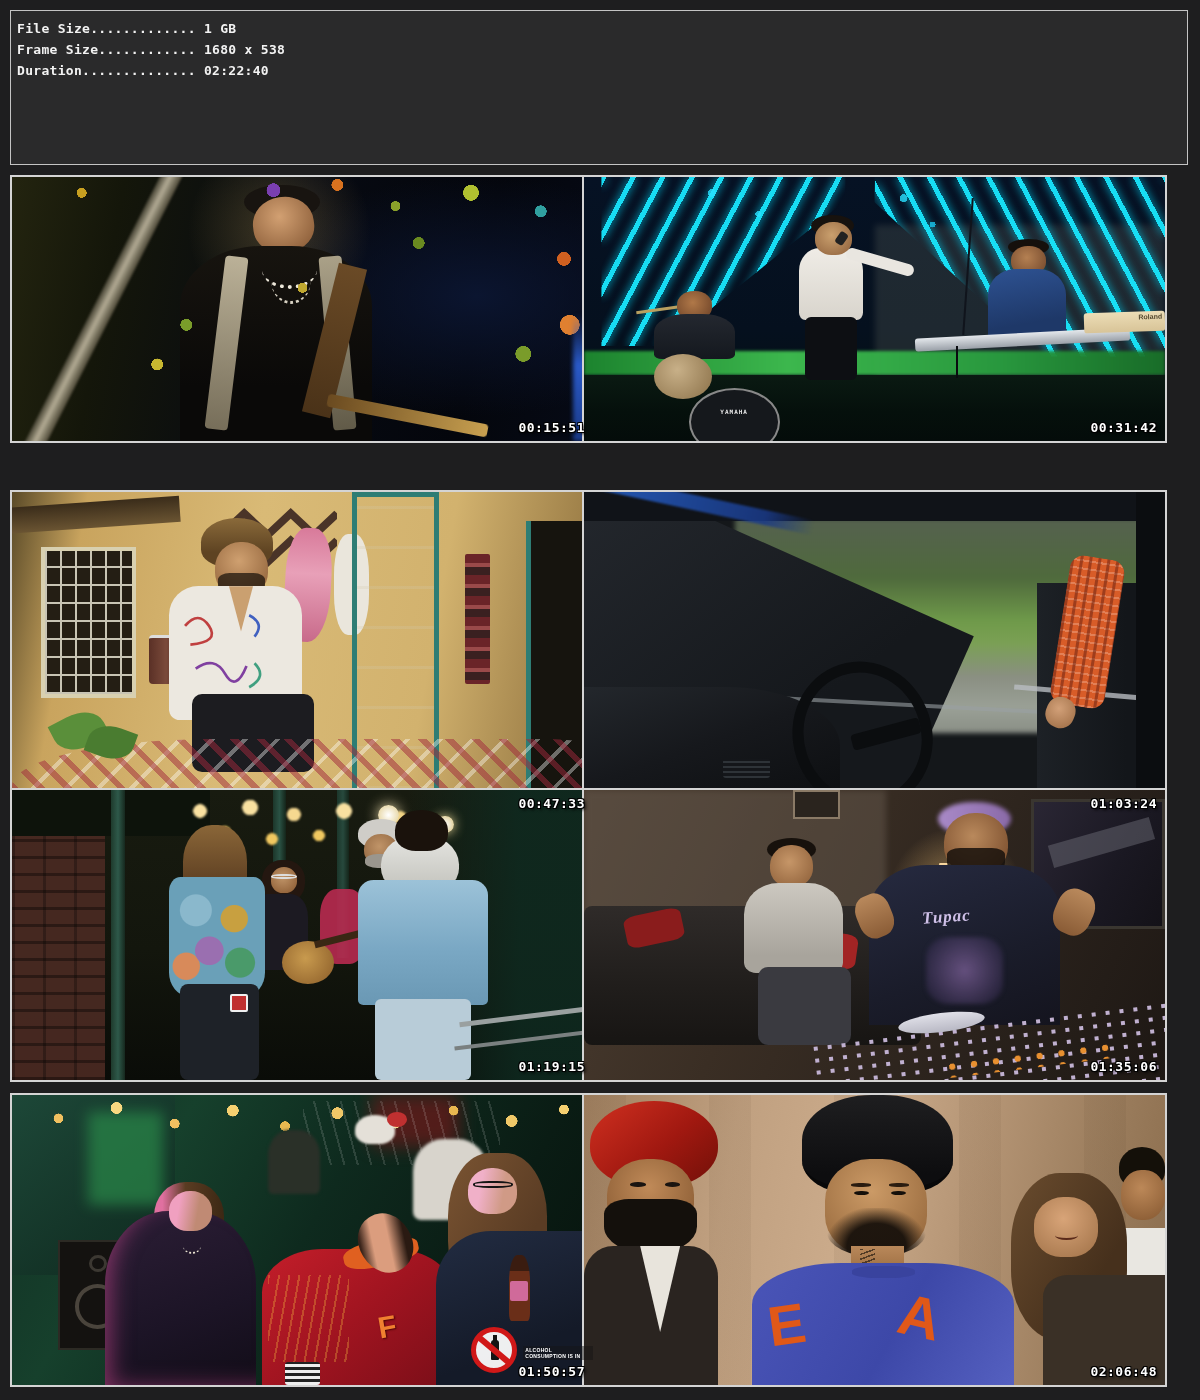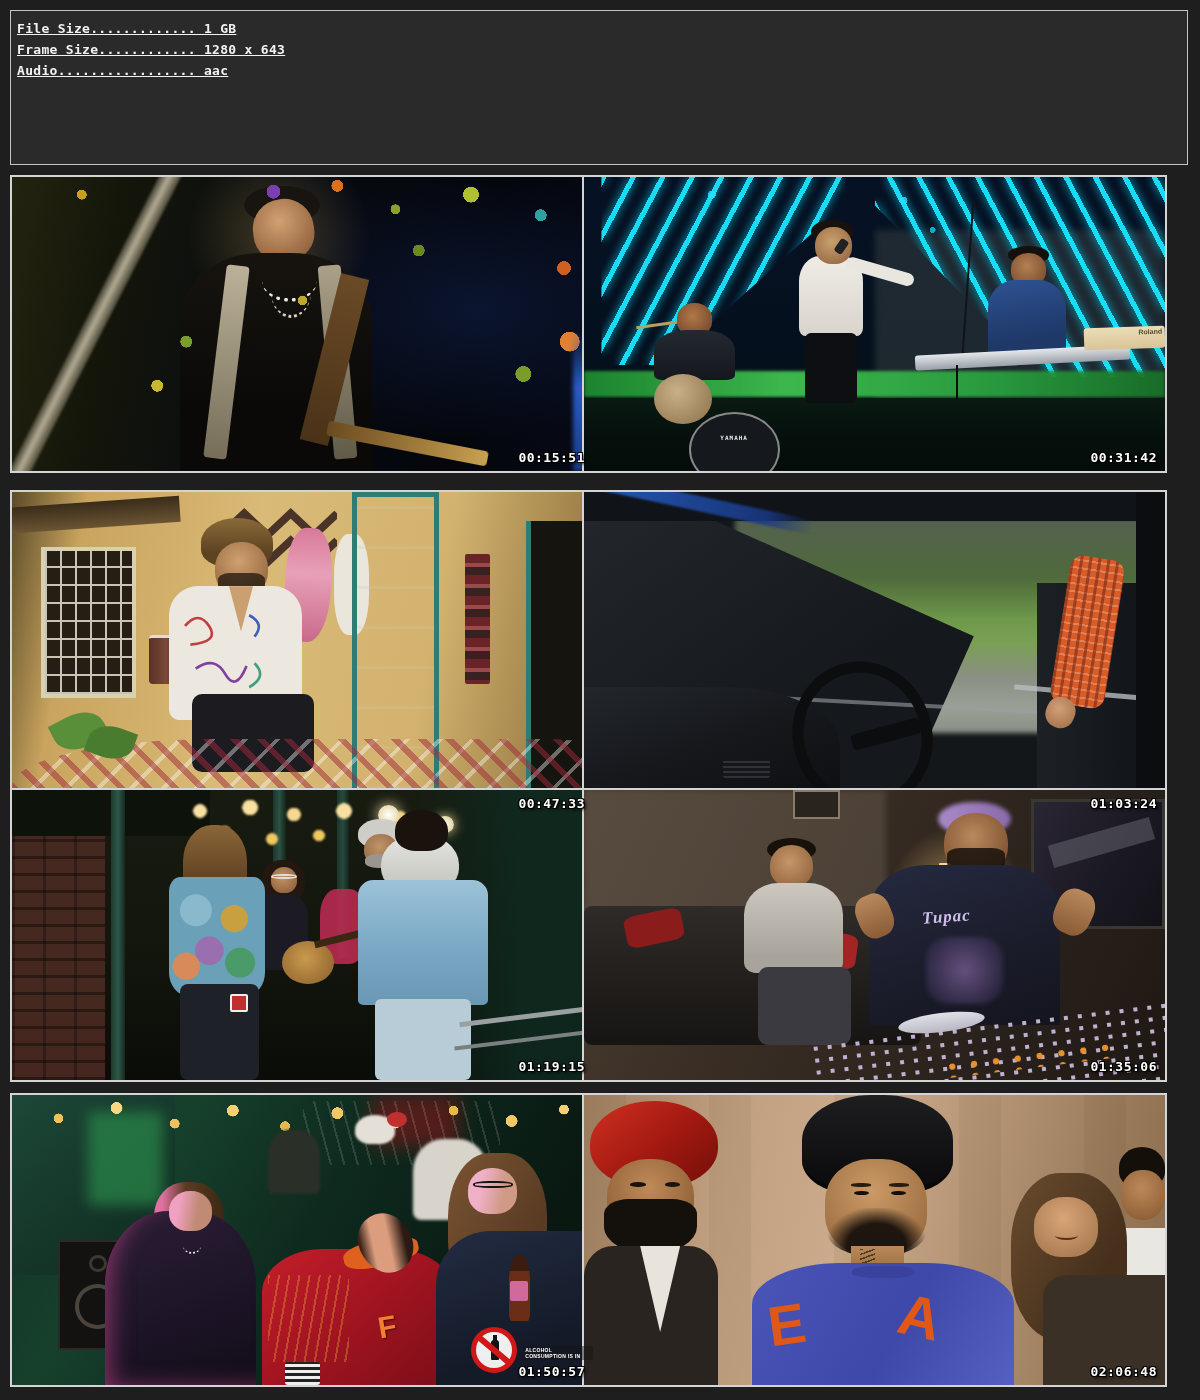--- a/index.html
+++ b/index.html
@@ -3,27 +3,27 @@
 <meta charset="utf-8">
 <style>
   html,body{margin:0;padding:0;background:#1e1e1f;}
   body{width:1200px;height:1400px;position:relative;overflow:hidden;
        font-family:"DejaVu Sans Mono","Liberation Mono",monospace;}
 
   
   .info-panel{position:absolute;left:10px;top:10px;width:1178px;height:155px;
     background:#2a2a2b;border:1px solid #c4c4c4;box-sizing:border-box;padding:7px 0 0 6px;}
   .info-line{font:bold 13px "DejaVu Sans Mono",monospace;color:#f2f2f2;
-    line-height:21px;white-space:pre;letter-spacing:.3px;text-decoration:underline;}
+    line-height:21px;white-space:pre;letter-spacing:.3px;}
 
   
   .cell{position:absolute;width:585px;border:2px solid #d4d4d4;box-sizing:border-box;
         background:#000;}
   .c1{left:10px}.c2{left:582px}
-  .r1{top:175px;height:298px}.r2{top:490px;height:329px}
+  .r1{top:175px;height:268px}.r2{top:490px;height:329px}
   .r3{top:788px;height:294px}.r4{top:1093px;height:294px}
   .art{position:absolute;inset:0;overflow:hidden;}
   .art div,.art span,.art svg{position:absolute;}
   .ts{position:absolute;right:8px;bottom:6px;font:bold 13px "DejaVu Sans Mono",monospace;
       color:#fff;letter-spacing:.5px;z-index:50;
       text-shadow:-1px -1px 0 #000,1px -1px 0 #000,-1px 1px 0 #000,1px 1px 0 #000,2px 2px 3px rgba(0,0,0,.85);}
   .head{border-radius:48% 48% 44% 44%;}
 
   
   .s1{background:
@@ -384,22 +384,22 @@
   .s8-hair4{left:92%;top:18%;width:8%;height:14%;border-radius:50% 50% 40% 40%;background:#141009;}
   .s8-face4{left:92.5%;top:26%;width:7.5%;height:17%;border-radius:46%;
     background:radial-gradient(circle at 46% 36%,#bc8858,#8a5c34 90%);}
   .s8-body4{left:90.5%;top:46%;width:9.5%;height:54%;background:#e9e7e1;border-radius:20% 0 0 0;}
 </style>
 </head>
 <body>
 
 <div class="info-panel">
   <div class="info-line">File Size............. 1 GB</div>
-  <div class="info-line">Frame Size............ 1280 x 643</div>
-  <div class="info-line">Audio................. aac</div>
+  <div class="info-line">Frame Size............ 1680 x 538</div>
+  <div class="info-line">Duration.............. 02:22:40</div>
 </div>
 
 <div class="cell c1 r1">
   <div class="art s1">
     <div class="s1-beam"></div>
     <div class="s1-hair"></div>
     <div class="s1-head head"></div>
     <div class="s1-torso"></div>
     <div class="s1-stole-l"></div>
     <div class="s1-stole-r"></div>

